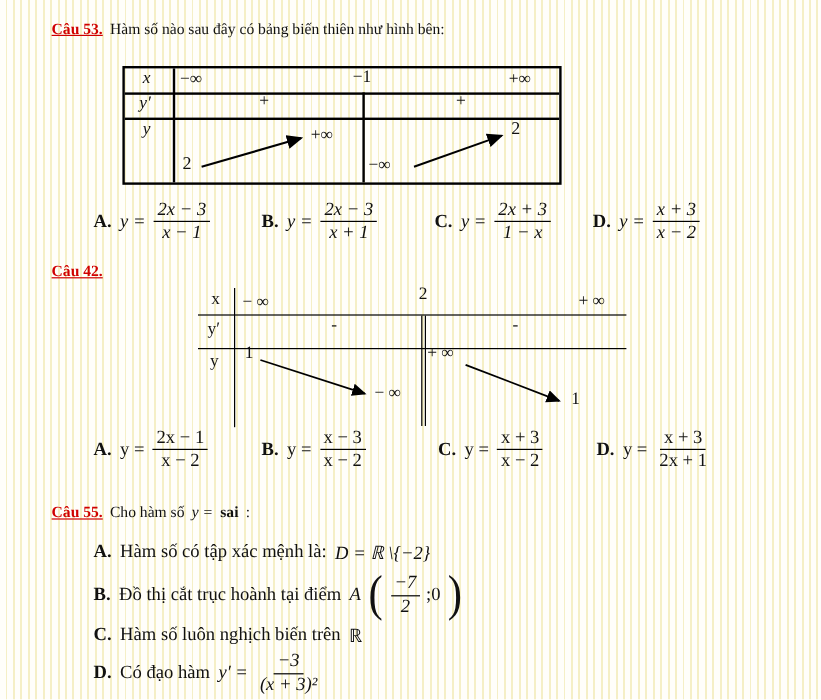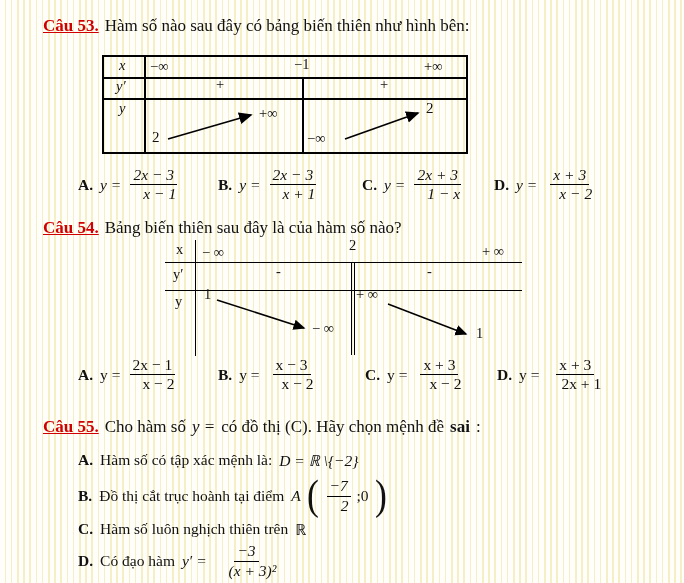--- a/index.html
+++ b/index.html
@@ -1,34 +1,34 @@
 <!DOCTYPE html>
 <html><head>
 <meta charset="utf-8">
 <style>
   html,body{margin:0;padding:0;background:#fff;}
   .page{
     position:relative;width:684px;height:583px;overflow:hidden;
     background:repeating-linear-gradient(90deg,#fffefa 0px,#fffefa 4.6px,#f5efc6 4.6px,#f5efc6 6.2px);
     font-family:"Liberation Serif",serif;color:#111;
   }
-  .qh{position:absolute;font-size:17px;white-space:nowrap;display:flex;align-items:center;gap:6px;}
+  .qh{position:absolute;font-size:13px;white-space:nowrap;display:flex;align-items:center;gap:6px;}
   .qlabel{color:#d00000;font-weight:bold;text-decoration:underline;}
   .it{font-style:italic;}
   .b{font-weight:bold;}
   .line{position:absolute;background:#000;}
   .lbl{position:absolute;font-size:14.5px;white-space:nowrap;line-height:1.1;}
   .tbl{position:absolute;}
   .t1{border:2px solid #000;box-sizing:border-box;}
   .tsvg{position:absolute;left:0;top:0;width:100%;height:100%;}
   .ans{position:absolute;display:flex;align-items:center;gap:7px;font-size:15.5px;white-space:nowrap;line-height:1.15;}
   .akey{font-weight:bold;}
   .frac{display:inline-flex;flex-direction:column;align-items:center;text-align:center;line-height:1.18;}
   .frac .num{border-bottom:1.3px solid #000;padding:0 3px;}
-  .frac .den{padding:0 3px;margin-left:12px;}
+  .frac .den{padding:0 3px;}
   .mathi{font-style:italic;}
   .bigp{font-size:42px;font-weight:400;line-height:0.9;transform:scaleX(.85);margin:0 -2px;}
   .opt{position:absolute;display:flex;align-items:center;gap:7px;font-size:15.5px;white-space:nowrap;}
 </style>
 </head>
 <body>
 
 <div class="page">
 
   <div class="qh" style="left:43px;top:16px;">
@@ -95,22 +95,21 @@
   <div class="ans it" style="left:494px;top:166px;">
     <span class="akey" style="font-style:normal;">D.</span>
     <span>y =</span>
     <span class="frac">
       <span class="num">x + 3</span>
       <span class="den">x − 2</span>
     </span>
   </div>
 
   <div class="qh" style="left:43px;top:218px;">
-    <span class="qlabel">Câu 54.</span>
-    <span>Bảng biến thiên sau đây là của hàm số nào?</span>
+    <span class="qlabel">Câu 42.</span>
   </div>
 
   <div class="tbl" style="left:160px;top:238px;width:380px;height:120px;">
     <div class="line" style="left:35px;top:2px;width:1.4px;height:116px;"></div>
     <div class="line" style="left:5px;top:24px;width:357px;height:1.4px;"></div>
     <div class="line" style="left:5px;top:52px;width:357px;height:1.4px;"></div>
     <div style="position:absolute;left:191px;top:25px;width:4px;height:92px;border-left:1.4px solid #000;border-right:1.4px solid #000;box-sizing:border-box;"></div>
 
     <span class="lbl" style="left:16px;top:4px;">x</span>
     <span class="lbl" style="left:42px;top:7px;">− ∞</span>
@@ -168,21 +167,20 @@
     <span class="frac">
       <span class="num">x + 3</span>
       <span class="den">2x + 1</span>
     </span>
   </div>
 
   <div class="qh" style="left:43px;top:405px;height:44px;">
     <span class="qlabel">Câu 55.</span>
     <span>Cho hàm số</span>
     <span class="mathi">y =</span>
-    <span>có đồ thị (C). Hãy chọn  mệnh đề</span>
     <span class="b">sai</span>
     <span>:</span>
   </div>
 
   <div class="opt" style="left:78px;top:449px;">
     <span class="akey">A.</span>
     <span>Hàm số có tập xác mệnh là:</span>
     <span class="mathi">D = ℝ \{−2}</span>
   </div>
 
@@ -194,21 +192,21 @@
     <span class="frac mathi" style="margin:0 1px;">
       <span class="num">−7</span>
       <span class="den">2</span>
     </span>
     <span style="margin-left:-3px;">;0</span>
     <span class="bigp">)</span>
   </div>
 
   <div class="opt" style="left:78px;top:518px;">
     <span class="akey">C.</span>
-    <span>Hàm số  luôn nghịch thiên trên</span>
+    <span>Hàm số  luôn nghịch biến trên</span>
     <span>ℝ</span>
   </div>
 
   <div class="opt" style="left:78px;top:540px;height:42px;">
     <span class="akey">D.</span>
     <span>Có đạo hàm</span>
     <span class="mathi">y′ =</span>
     <span class="frac mathi">
       <span class="num">−3</span>
       <span class="den">(x + 3)²</span>

